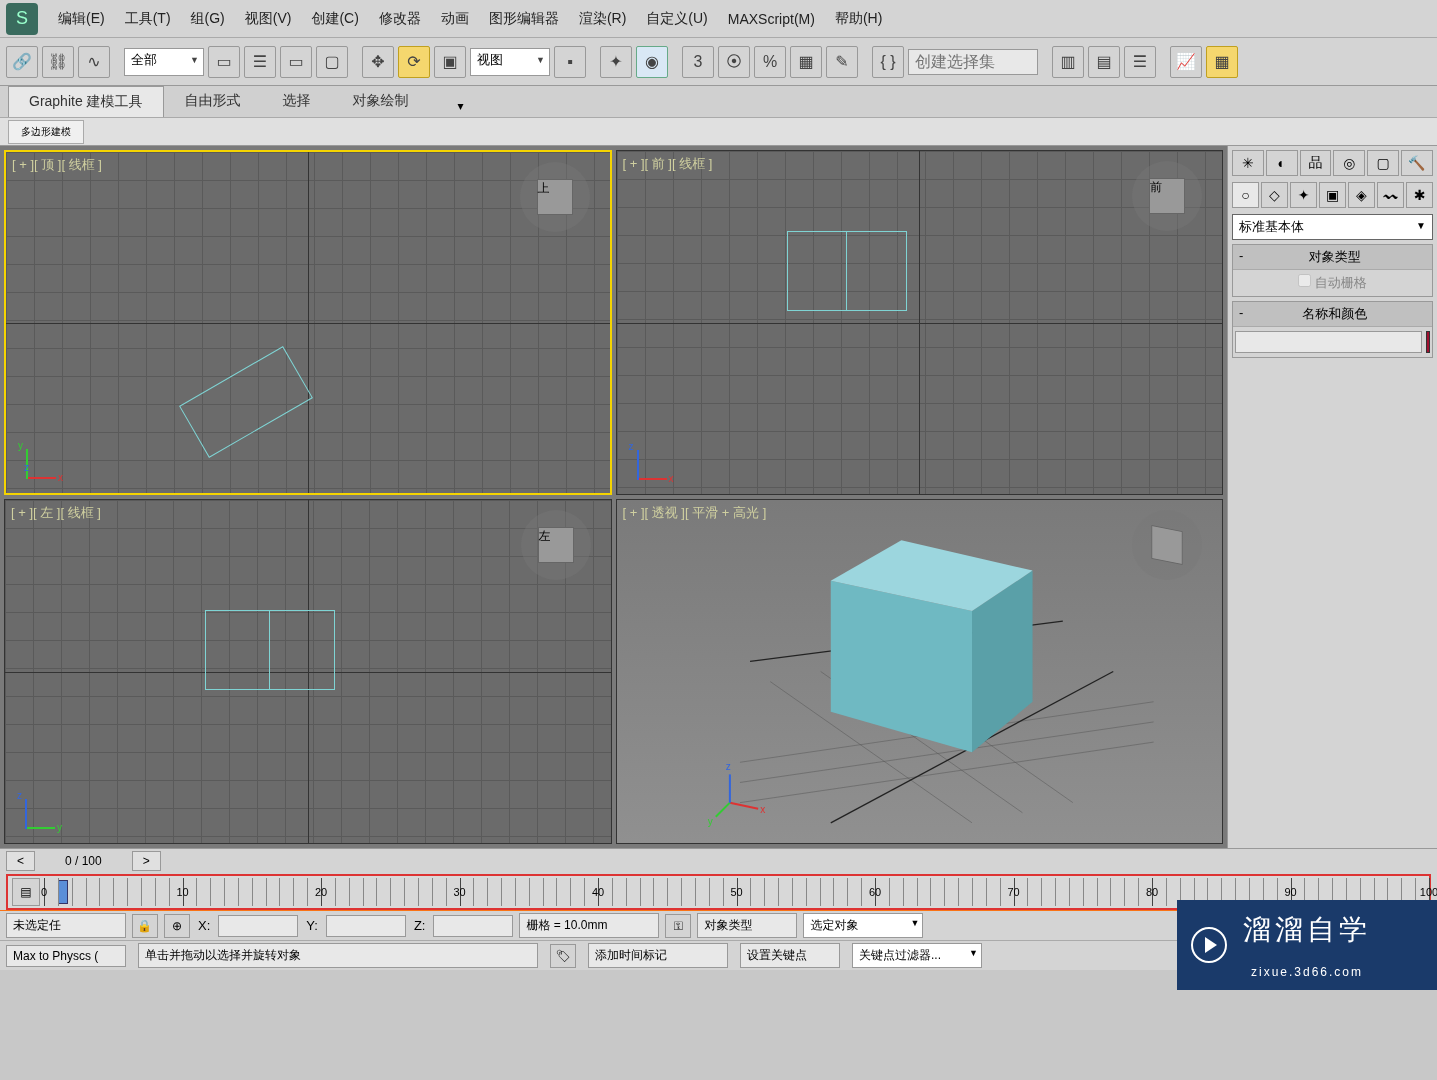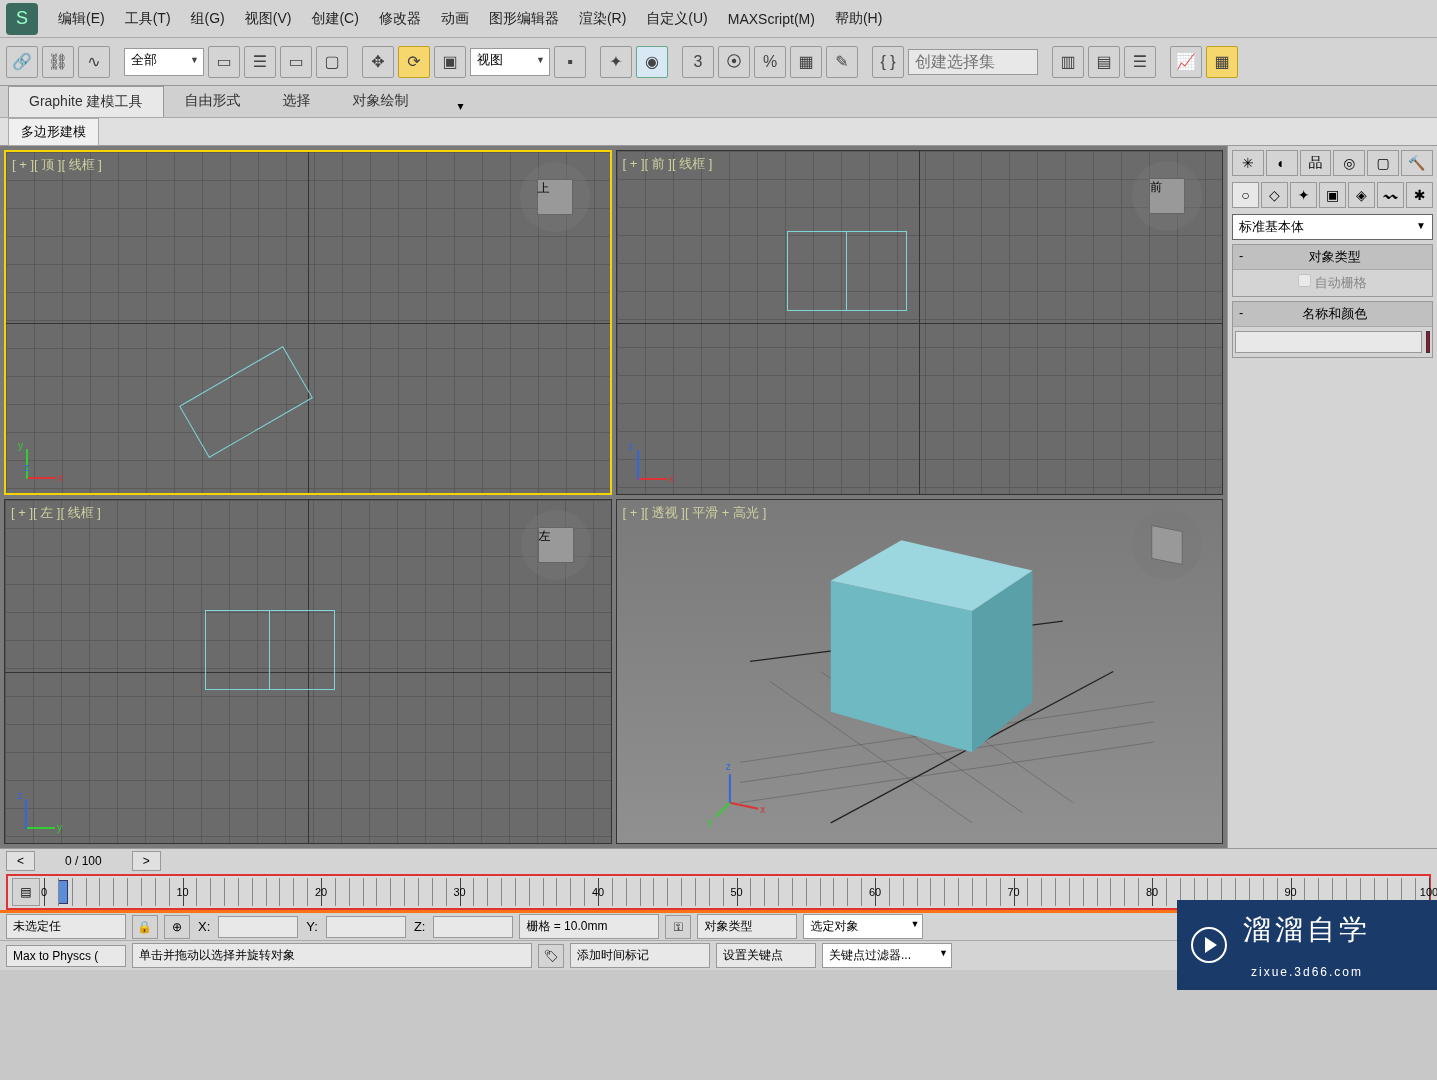--- a/index.html
+++ b/index.html
@@ -20,21 +20,21 @@
 .tdropdown::after { content: "▼"; position: absolute; right: 4px; top: 6px; font-size: 9px; color:#444; }
 .tinput { height: 26px; background: #e8e8e8; border: 1px solid #999; padding: 2px 6px; font-size: 16px; width: 130px; }
 
 
 .ribbon { height: 32px; background: #d0d0d0; border-bottom: 1px solid #aaa; display: flex; align-items: flex-end; padding: 0 8px; }
 .ribbon-tab { padding: 6px 20px; font-size: 14px; color: #333; border: 1px solid transparent; }
 .ribbon-tab.active { background: #e8e8e8; border: 1px solid #999; border-bottom: none; }
 .ribbon-drop { margin-left: 20px; padding: 4px 8px; }
 
 .subribbon { height: 28px; background: #e0e0e0; border-bottom: 1px solid #999; display: flex; align-items: center; padding: 0 8px; }
-.subribbon-tab { padding: 4px 12px; background: #f0f0f0; border: 1px solid #aaa; font-size: 13px; }
+.subribbon-tab { padding: 4px 12px; background: #f0f0f0; border: 1px solid #aaa; font-size: 10px; }
 
 
 .main { display: flex; height: 702px; }
 .viewports { flex: 1; display: grid; grid-template-columns: 1fr 1fr; grid-template-rows: 1fr 1fr; gap: 4px; padding: 4px; background: #7a7a7a; }
 .viewport { background: #6b6b6b; position: relative; border: 1px solid #333; overflow:hidden; }
 .viewport.active { border: 2px solid #f5d400; }
 .vp-label { position: absolute; top: 4px; left: 6px; color: #d0d0a0; font-size: 13px; z-index:5; }
 .vp-grid { position: absolute; inset: 0; background-image:
   linear-gradient(#5a5a5a 1px, transparent 1px),
   linear-gradient(90deg, #5a5a5a 1px, transparent 1px);
@@ -76,22 +76,22 @@
 .frame-info { padding:2px 30px; font-size:12px; }
 .frame-arrow { padding:2px 10px; border:1px solid #999; background:#e0e0e0; }
 .timeline { height:36px; border:2px solid #d33; margin:2px 6px 0 6px; display:flex; align-items:center; position:relative; background:#dadada; }
 .tl-btn { width:28px; height:28px; background:#d4d4d4; border:1px solid #999; margin:0 4px; display:flex; align-items:center; justify-content:center; }
 .tl-track { flex:1; height:28px; position:relative; background:#d8d8d8; }
 .tl-tick { position:absolute; top:0; bottom:0; width:1px; background:#888; }
 .tl-tick.major { background:#444; }
 .tl-ticklabel { position:absolute; top:8px; font-size:11px; transform:translateX(-50%); }
 .tl-scrubber { position:absolute; left:1%; top:2px; bottom:2px; width:10px; background:#5a8ed8; border:1px solid #336; }
 
-.statusbar { display:flex; align-items:center; height:30px; padding:2px 6px; gap:6px; border-top:3px solid #f97316; }
-.statusbar2 { display:flex; align-items:center; height:30px; padding:2px 6px; gap:6px; border-top:1px solid #aaa; }
+.statusbar { display:flex; align-items:center; height:30px; padding:2px 6px; gap:6px; border-top:1px solid #f97316; }
+.statusbar2 { display:flex; align-items:center; height:30px; padding:2px 6px; gap:12px; border-top:1px solid #aaa; }
 .sb-field { background:#e8e8e8; border:1px solid #999; padding:3px 6px; font-size:12px; }
 .sb-label { font-size:13px; padding:0 2px; }
 .sb-coord { width:80px; }
 .sb-btn { width:26px; height:24px; background:#d4d4d4; border:1px solid #999; display:flex; align-items:center; justify-content:center; font-size:12px; }
 .sb-dd { background:#fff; border:1px solid #999; padding:3px 16px 3px 6px; font-size:12px; position:relative; }
 .sb-dd::after { content:"▼"; position:absolute; right:3px; top:4px; font-size:9px; }
 
 
 .watermark { position:absolute; right:0; bottom:90px; width:260px; height:90px; background:#1a3a6a; color:#fff; display:flex; align-items:center; justify-content:center; flex-direction:column; font-size:28px; letter-spacing:4px; z-index:50; }
 .watermark-sub { font-size:12px; letter-spacing:2px; margin-top:16px; }

